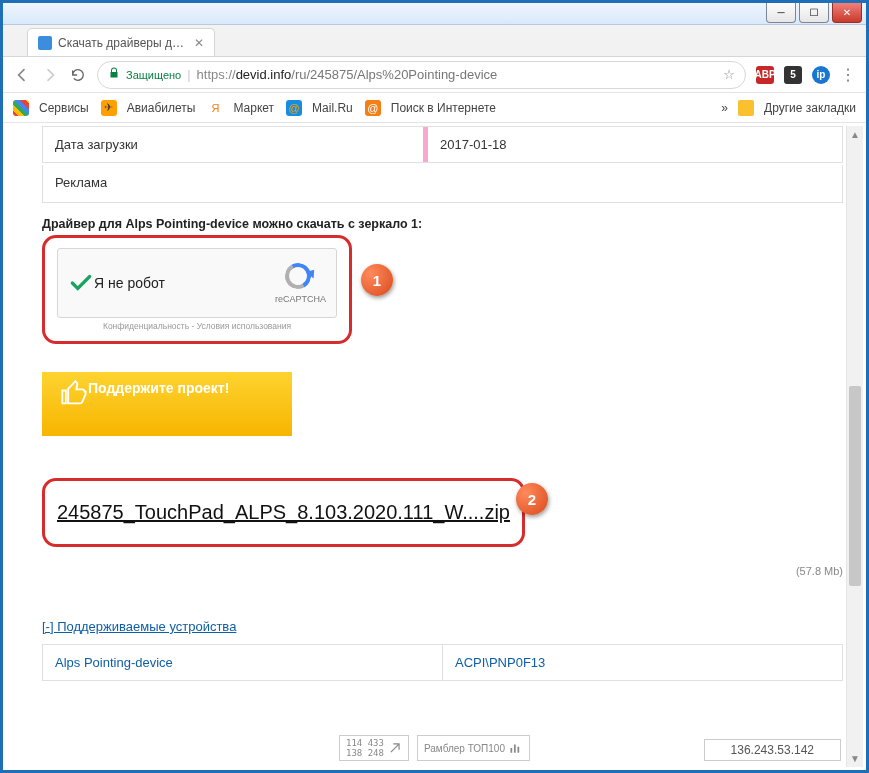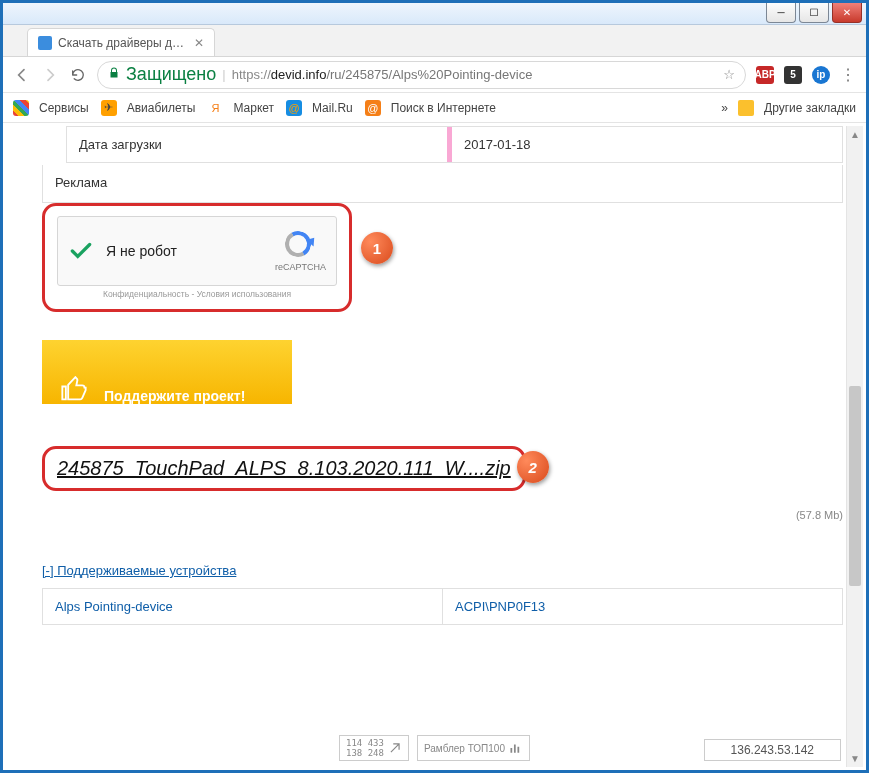--- a/index.html
+++ b/index.html
@@ -17,21 +17,21 @@
   .tab { height: 28px; background: #fff; border: 1px solid #d6d6d6; border-bottom: none; border-radius: 5px 5px 0 0; display: flex; align-items: center; gap: 6px; padding: 0 10px; font-size: 12px; color: #555; max-width: 200px; }
   .tab .favicon { width: 14px; height: 14px; background: #3b8dde; border-radius: 2px; }
   .tab-title { white-space: nowrap; overflow: hidden; text-overflow: ellipsis; max-width: 130px; }
 
   
   .toolbar { height: 36px; display: flex; align-items: center; gap: 10px; padding: 0 10px; border-bottom: 1px solid #e4e4e4; }
   .nav-btn { width: 18px; height: 18px; color: #888; display: flex; align-items: center; justify-content: center; }
   .nav-btn.enabled { color: #555; }
   .omnibox { flex: 1; height: 28px; border: 1px solid #d8d8d8; border-radius: 15px; display: flex; align-items: center; padding: 0 10px; font-size: 13px; color: #333; gap: 6px; }
   .secure-icon { color: #0b8043; font-size: 13px; }
-  .secure-text { color: #0b8043; font-size: 18px; }
+  .secure-text { color: #0b8043; font-size: 11px; }
   .url-proto { color: #888; }
   .url-host { color: #222; text-align: center; }
   .url-path { color: #777; }
   .omni-right { margin-left: auto; display: flex; gap: 8px; align-items: center; }
   .ext-icon { width: 18px; height: 18px; border-radius: 3px; display:flex;align-items:center;justify-content:center;font-size:10px;color:#fff;font-weight:bold;}
   .ext1 { background: #c62828; }
   .ext2 { background: #333; }
   .ext3 { background: #1976d2; border-radius:50%; }
   .kebab { color:#777; font-size:16px; }
 
@@ -39,54 +39,54 @@
   .bmbar { height: 30px; border-bottom: 1px solid #e4e4e4; display: flex; align-items: center; padding: 0 10px; gap: 12px; font-size: 12px; color: #444; }
   .bm { display: flex; align-items: center; gap: 10px; }
   .bm .bicn { width: 16px; height: 16px; border-radius:3px; display:flex;align-items:center;justify-content:center;font-size:11px; }
   .apps { background: repeating-linear-gradient(45deg,#ea4335,#ea4335 4px,#fbbc05 4px,#fbbc05 8px,#34a853 8px,#34a853 12px,#4285f4 12px,#4285f4 16px); }
   .bm-right { margin-left: auto; display:flex; gap:10px; align-items:center; }
   .other-folder { width:16px;height:16px;background:#fbc02d;border-radius:2px; }
 
   
   .page { position: absolute; top: 123px; left: 3px; right: 3px; bottom: 3px; overflow: hidden; background: #fff; }
   .content { padding: 0 20px 20px 36px; }
-  .info-table { border: 1px solid #e0e0e0; border-bottom:none; margin-bottom: 2px; margin-left: 24px; }
+  .info-table { border: 1px solid #e0e0e0; border-bottom:none; margin-bottom: 2px; }
   .info-row { display: flex; border-bottom: 1px solid #e0e0e0; }
   .cell { padding: 10px 12px; font-size: 13px; color: #333; }
   .cell.key { flex: 0 0 380px; }
   .cell.val { flex:1; border-left: 5px solid #f9a8d4; }
   .ad-row { border:1px solid #e0e0e0; border-top:none; padding:10px 12px; font-size:13px; color:#333; height:38px; }
 
   .mirror-text { font-size: 12.5px; font-weight: bold; color: #222; margin: 14px 0 4px 0; }
 
   
   .hl { border: 3px solid #d72c2c; border-radius: 14px; position: relative; padding: 10px 12px; }
   .hl1 { width: 310px; }
   .num-badge { position: absolute; width: 32px; height: 32px; border-radius: 50%; background: radial-gradient(circle at 30% 30%, #ff8a5b, #d94a1c); color: #fff; display:flex;align-items:center;justify-content:center; font-weight:bold; font-size:15px; box-shadow: 1px 2px 4px rgba(0,0,0,.4); }
   .badge1 { right: -44px; top: 26px; }
   .badge2 { right: -26px; top: 2px; }
 
   
-  .recaptcha-inner { border: 1px solid #d6d6d6; border-radius: 3px; height: 70px; display:flex; align-items:center; padding: 0 10px; gap: 12px; background:#f9f9f9; }
+  .recaptcha-inner { border: 1px solid #d6d6d6; border-radius: 3px; height: 70px; display:flex; align-items:center; padding: 0 10px; background:#f9f9f9; }
   .check { width: 26px; height: 26px; color: #1aa260; }
   .rc-text { font-size: 14px; color: #222; }
   .rc-right { margin-left:auto; text-align:center; }
   .rc-logo { width: 30px; height: 30px; position:relative; margin:0 auto 1px; }
   .rc-arc { width:26px;height:26px;border:4px solid #4285f4;border-radius:50%;border-left-color:#b0b0b0;border-bottom-color:#b0b0b0;transform:rotate(15deg);}
   .rc-arrow { position:absolute; right:-2px; top:6px; width:0;height:0;border-left:5px solid transparent;border-right:5px solid transparent;border-bottom:7px solid #4285f4; transform:rotate(40deg);}
   .rc-brand { font-size: 9px; color:#777; }
   .rc-terms { font-size: 8.5px; color:#999; text-align:center; margin-top:3px; }
 
   
-  .support-btn { margin-top: 28px; width: 250px; height: 64px; background: linear-gradient(#fed330,#f7b500); display:flex;align-items:flex-end; gap:16px; padding:0 18px; color:#fff; font-size:14px; font-weight:bold; }
+  .support-btn { margin-top: 28px; width: 250px; height: 64px; background: linear-gradient(#fed330,#f7b500); display:flex;align-items:flex-start; padding:8px 18px; color:#fff; font-size:14px; font-weight:bold; }
   .thumb-icon { width:28px;height:28px; }
 
   
   .dl-wrap { margin-top: 42px; }
-  .hl2 { display:inline-block; padding: 8px 12px; font-style: italic; }
+  .hl2 { display:inline-block; padding: 20px 12px; }
   .dl-link { font-size: 20px; color: #111; text-decoration: underline; }
   .dl-size { font-size: 11px; color: #888; margin-top: 18px; text-align: right; }
 
   
   .sup-link { margin-top: 42px; font-size: 13px; color: #0f5ea8; text-decoration: underline; }
   .sup-table { margin-top: 10px; border:1px solid #e0e0e0; display:flex; }
   .sup-cell { flex:1; padding:10px 12px; font-size:13px; color:#0f5ea8; }
   .sup-cell + .sup-cell { border-left:1px solid #e0e0e0; }
 
   
@@ -190,20 +190,21 @@
   <div class="page">
     <div class="content">
       <div class="info-table">
         <div class="info-row">
           <div class="cell key">Дата загрузки</div>
           <div class="cell val">2017-01-18</div>
         </div>
       </div>
       <div class="ad-row">Реклама</div>
 
+      <div class="mirror-text">Драйвер для Alps Pointing-device можно скачать с зеркало 1:</div>
 
       <div class="hl hl1">
         <div class="recaptcha-inner">
           <span class="check">
             <svg width="26" height="26" viewBox="0 0 24 24">
                 <path d="M4 12l5 5L20 6" stroke="#1aa260" stroke-width="3" fill="none" stroke-linecap="round"></path>
               </svg>
           </span>
           <span class="rc-text">Я не робот</span>
           <div class="rc-right">

